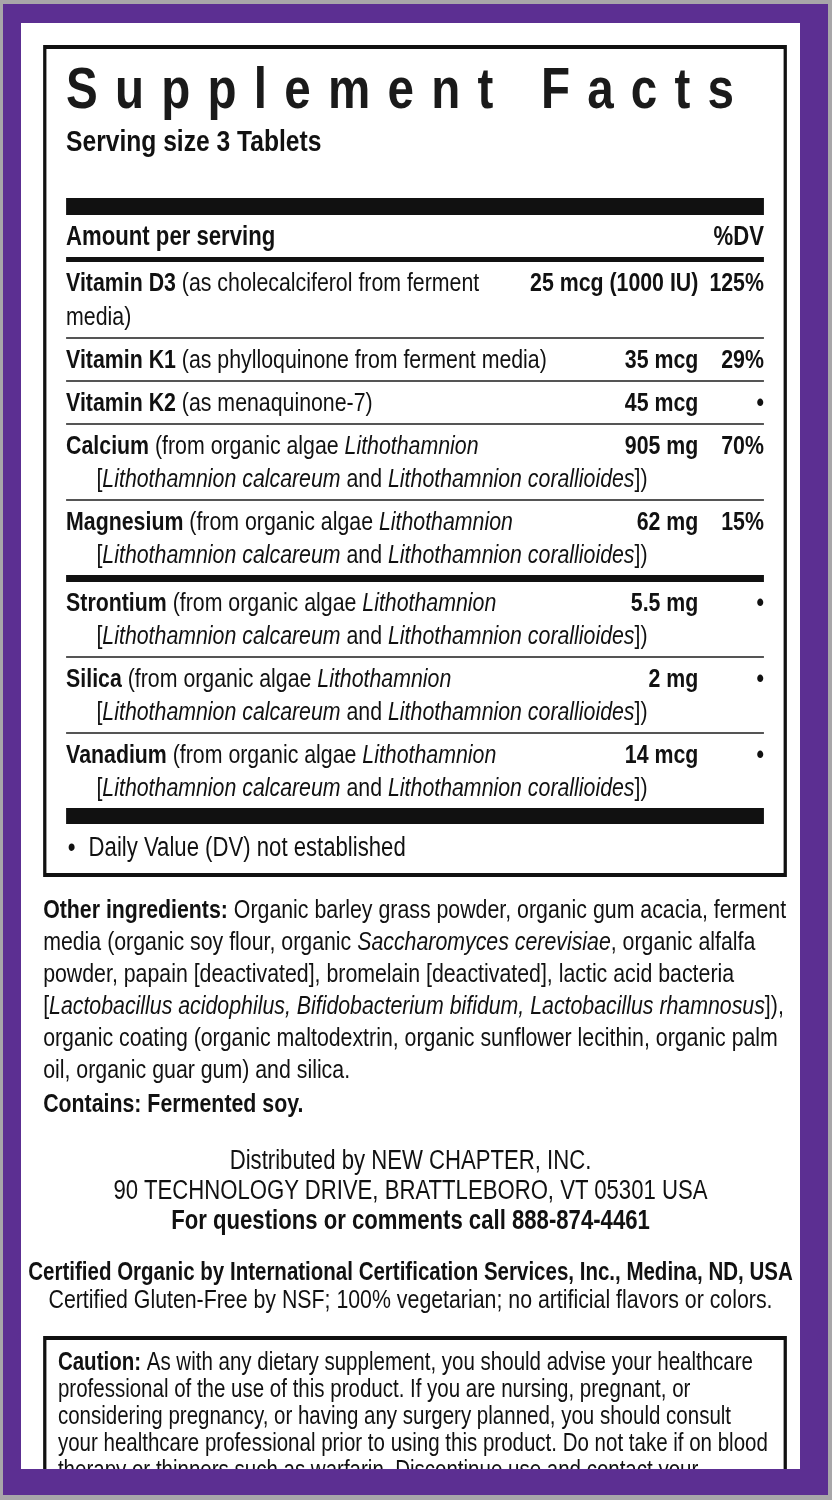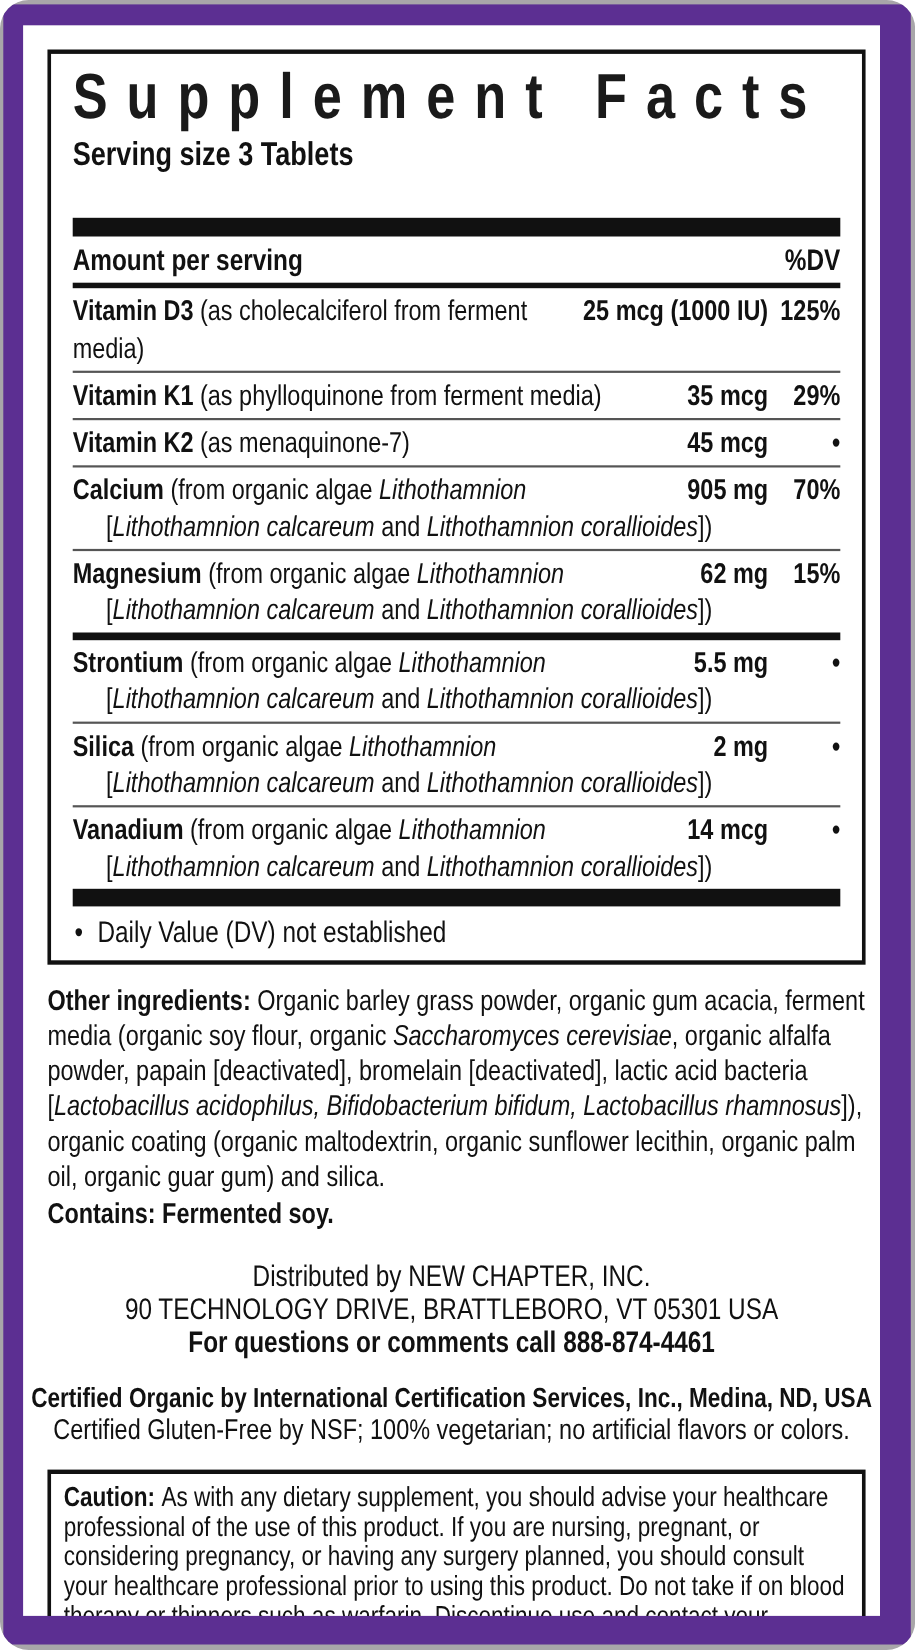--- a/index.html
+++ b/index.html
@@ -1,18 +1,18 @@
 <!DOCTYPE html>
 <html><head>
 <meta charset="utf-8">
 <style>
   * { margin:0; padding:0; box-sizing:border-box; }
   html,body { width:832px; }
   body { font-family:"Liberation Sans", sans-serif; color:#111; }
-  .page { position:relative; width:832px; height:1500px; background:#a8a6a9; overflow:hidden;border-radius:26px; }
+  .page { position:relative; width:832px; height:1500px; background:#a8a6a9; overflow:hidden; }
   .purple-frame { position:absolute; top:4px; left:3px; right:4px; bottom:5px; background:#5c2f92; }
   .label { position:absolute; top:23px; left:21px; width:779px; height:1446px; background:#ffffff; overflow:hidden; }
   .condense { width:950px; transform:scaleX(0.82); transform-origin:0 0; }
 
   
   .sf-box { margin:22px 16px 0 27px; border:4px solid #111; padding:6px 24px 0 24px; }
   .sf-title { font-size:58px; font-weight:800; letter-spacing:21px; white-space:nowrap; color:#1a1a1a; line-height:1.15; }
   .sf-serving { font-size:30px; font-weight:700; margin-top:2px; }
   .bar-thick { height:17px; background:#111; margin-top:40px; }
   .bar-thick-bottom { height:16px; background:#111; }

